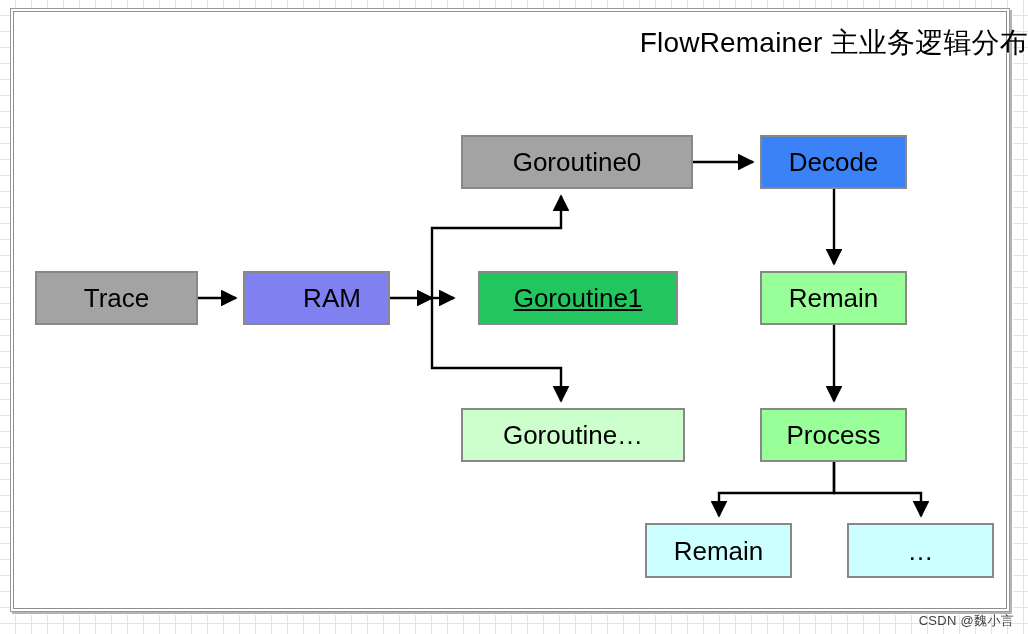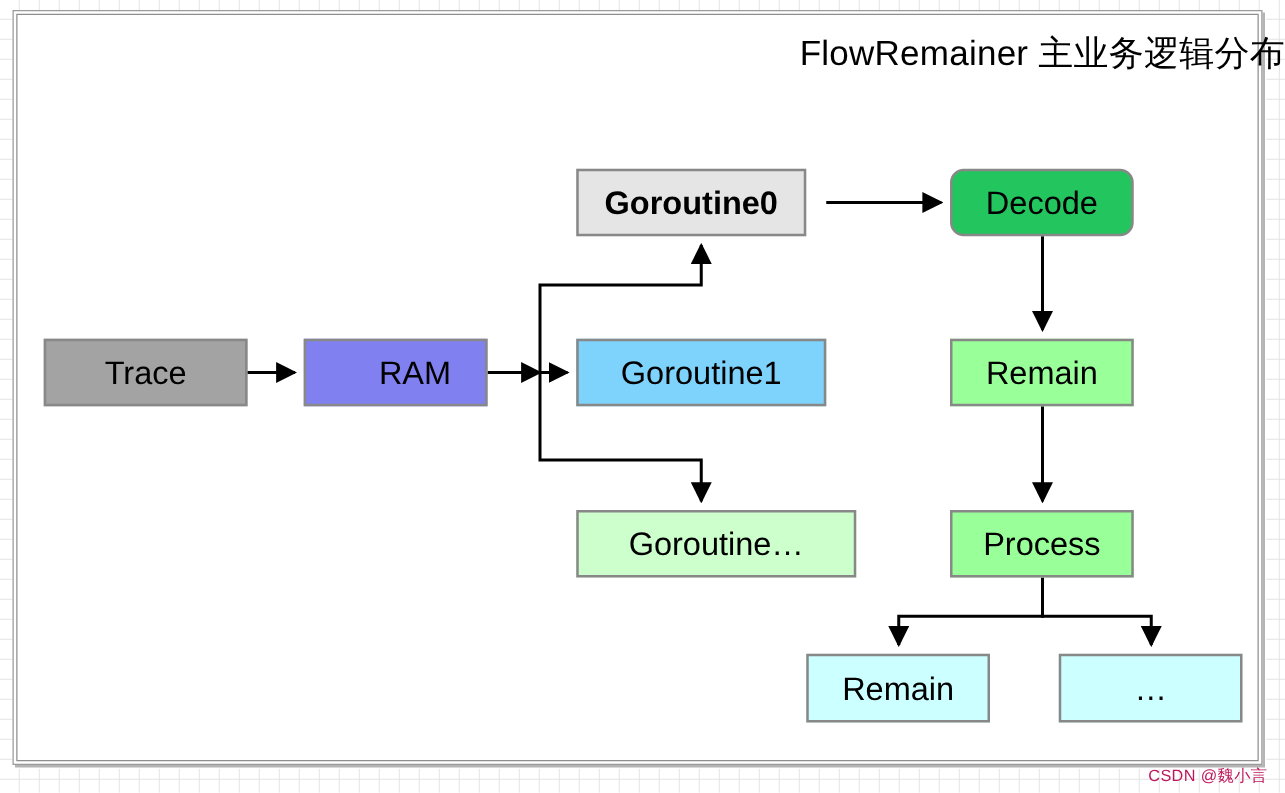--- a/index.html
+++ b/index.html
@@ -86,21 +86,21 @@
     white-space: nowrap;
   }
   .node-label { pointer-events: none; }
 
   
   .watermark {
     position: absolute;
     right: 14px;
     bottom: 4px;
     font-size: 13px;
-    color: #be185d;
+    color: #404040;
     white-space: nowrap;
     letter-spacing: 0.3px;
   }
 </style>
 </head>
 <body>
 
 <div id="panel"></div>
 
 <div id="canvas">
@@ -136,30 +136,30 @@
       <path d="M 834 462 L 834 493 L 921 493 L 921 516"></path>
     </g>
   </svg>
 
   <div class="node" style="left: 35px; top: 271px; width: 163px; height: 54px; background: #a3a3a3; border-color: rgb(136, 136, 136);">
     <span class="node-label">Trace</span>
   </div>
   <div class="node" style="left: 243px; top: 271px; width: 147px; height: 54px; background: rgb(128, 128, 240); border-color: rgb(136, 136, 136); padding-left: 31px;">
     <span class="node-label">RAM</span>
   </div>
-  <div class="node" style="left: 461px; top: 135px; width: 184px; height: 54px; background: #e5e5e5; border-color: rgb(136, 136, 136); font-weight: bold;">
+  <div class="node" style="left: 461px; top: 135px; width: 232px; height: 54px; background: #a3a3a3; border-color: rgb(136, 136, 136);">
     <span class="node-label">Goroutine0</span>
   </div>
-  <div class="node" style="left: 461px; top: 271px; width: 200px; height: 54px; background: #7dd3fc; border-color: rgb(136, 136, 136);">
+  <div class="node" style="left: 478px; top: 271px; width: 200px; height: 54px; background: #22c55e; border-color: rgb(136, 136, 136); text-decoration: underline;">
     <span class="node-label">Goroutine1</span>
   </div>
   <div class="node" style="left: 461px; top: 408px; width: 224px; height: 54px; background: rgb(204, 255, 204); border-color: rgb(136, 136, 136);">
     <span class="node-label">Goroutine…</span>
   </div>
-  <div class="node" style="left: 760px; top: 135px; width: 147px; height: 54px; background: #22c55e; border-color: rgb(136, 136, 136); border-radius: 11px;">
+  <div class="node" style="left: 760px; top: 135px; width: 147px; height: 54px; background: #3b82f6; border-color: rgb(136, 136, 136);">
     <span class="node-label">Decode</span>
   </div>
   <div class="node" style="left: 760px; top: 271px; width: 147px; height: 54px; background: rgb(153, 255, 153); border-color: rgb(136, 136, 136);">
     <span class="node-label">Remain</span>
   </div>
   <div class="node" style="left: 645px; top: 523px; width: 147px; height: 55px; background: rgb(204, 255, 255); border-color: rgb(136, 136, 136);">
     <span class="node-label">Remain</span>
   </div>
   <div class="node" style="left: 760px; top: 408px; width: 147px; height: 54px; background: rgb(153, 255, 153); border-color: rgb(136, 136, 136);">
     <span class="node-label">Process</span>

